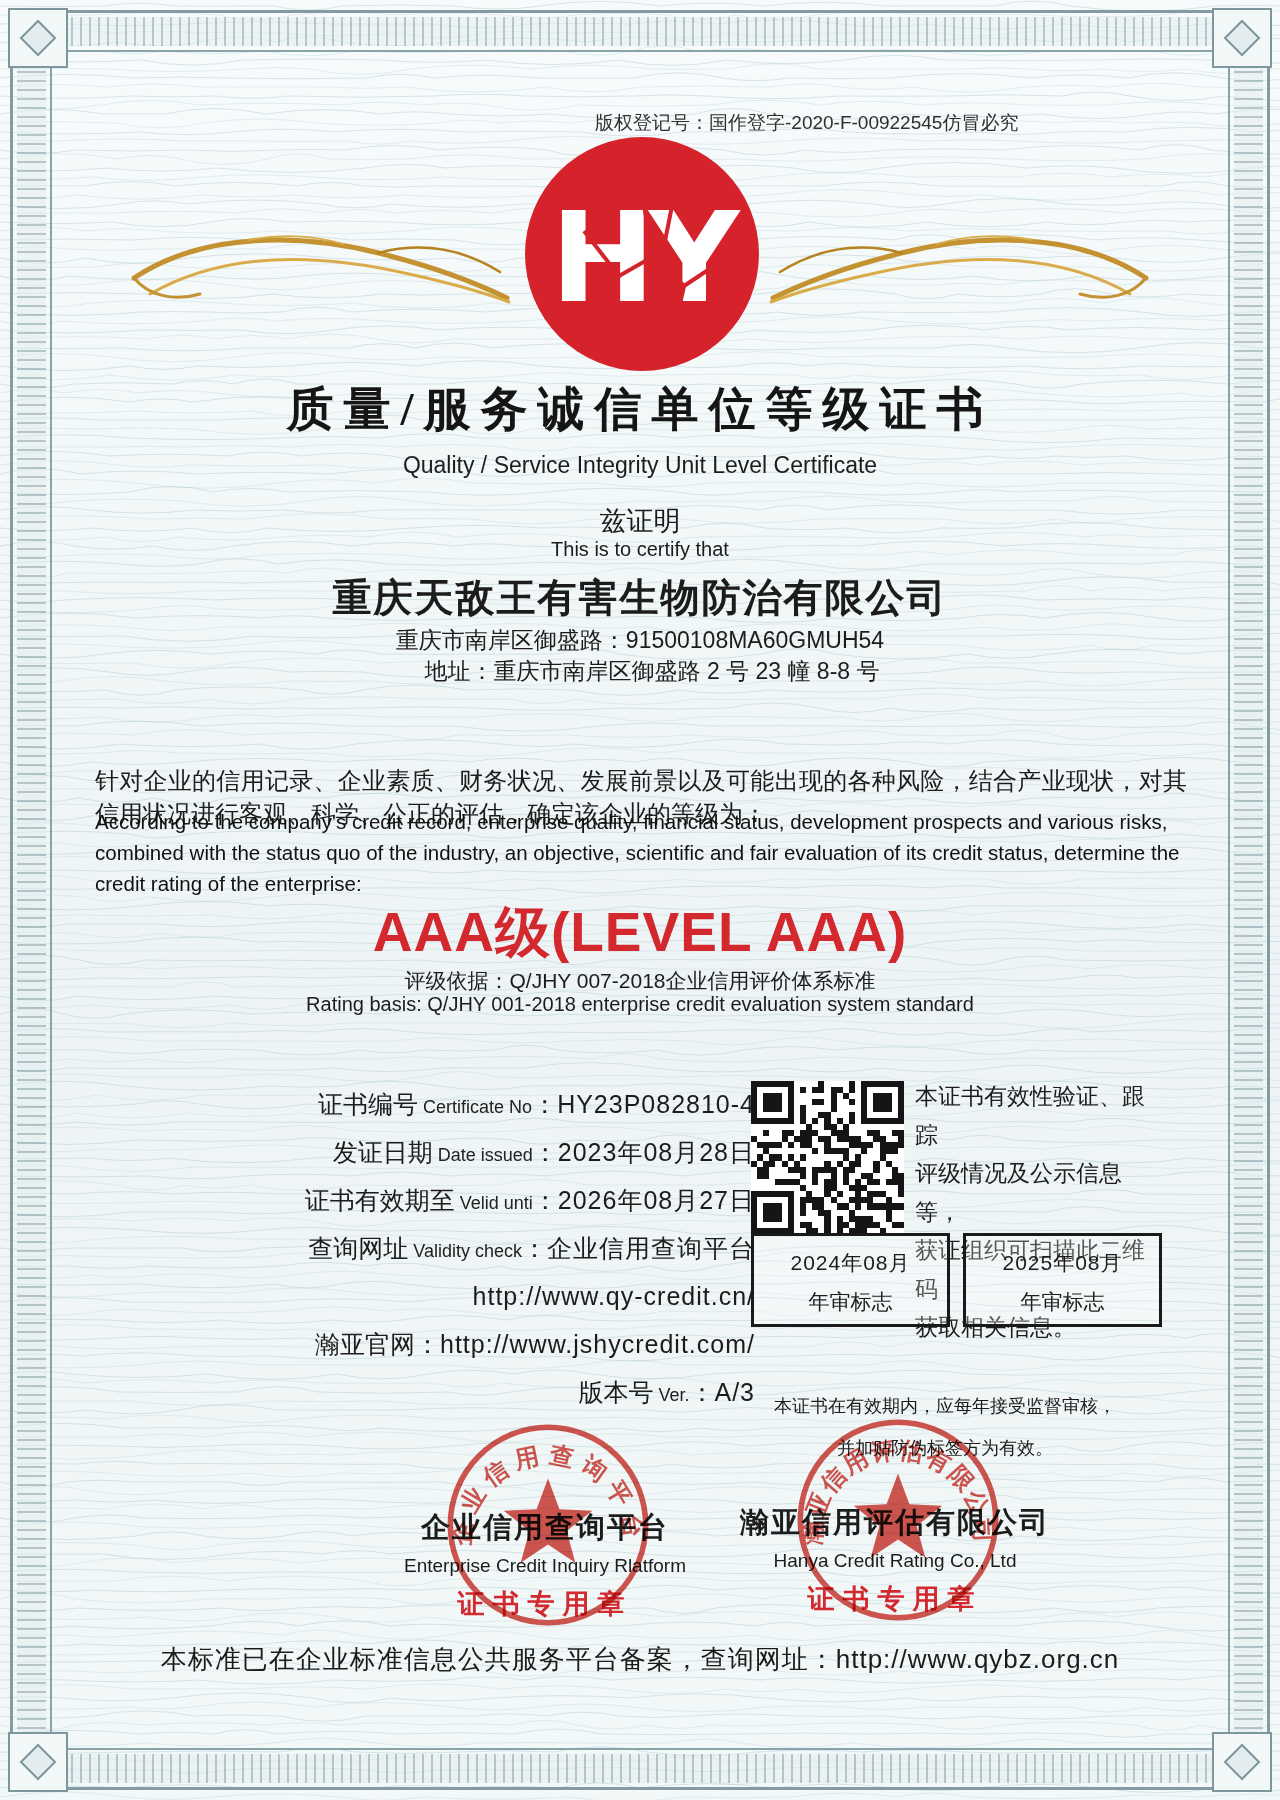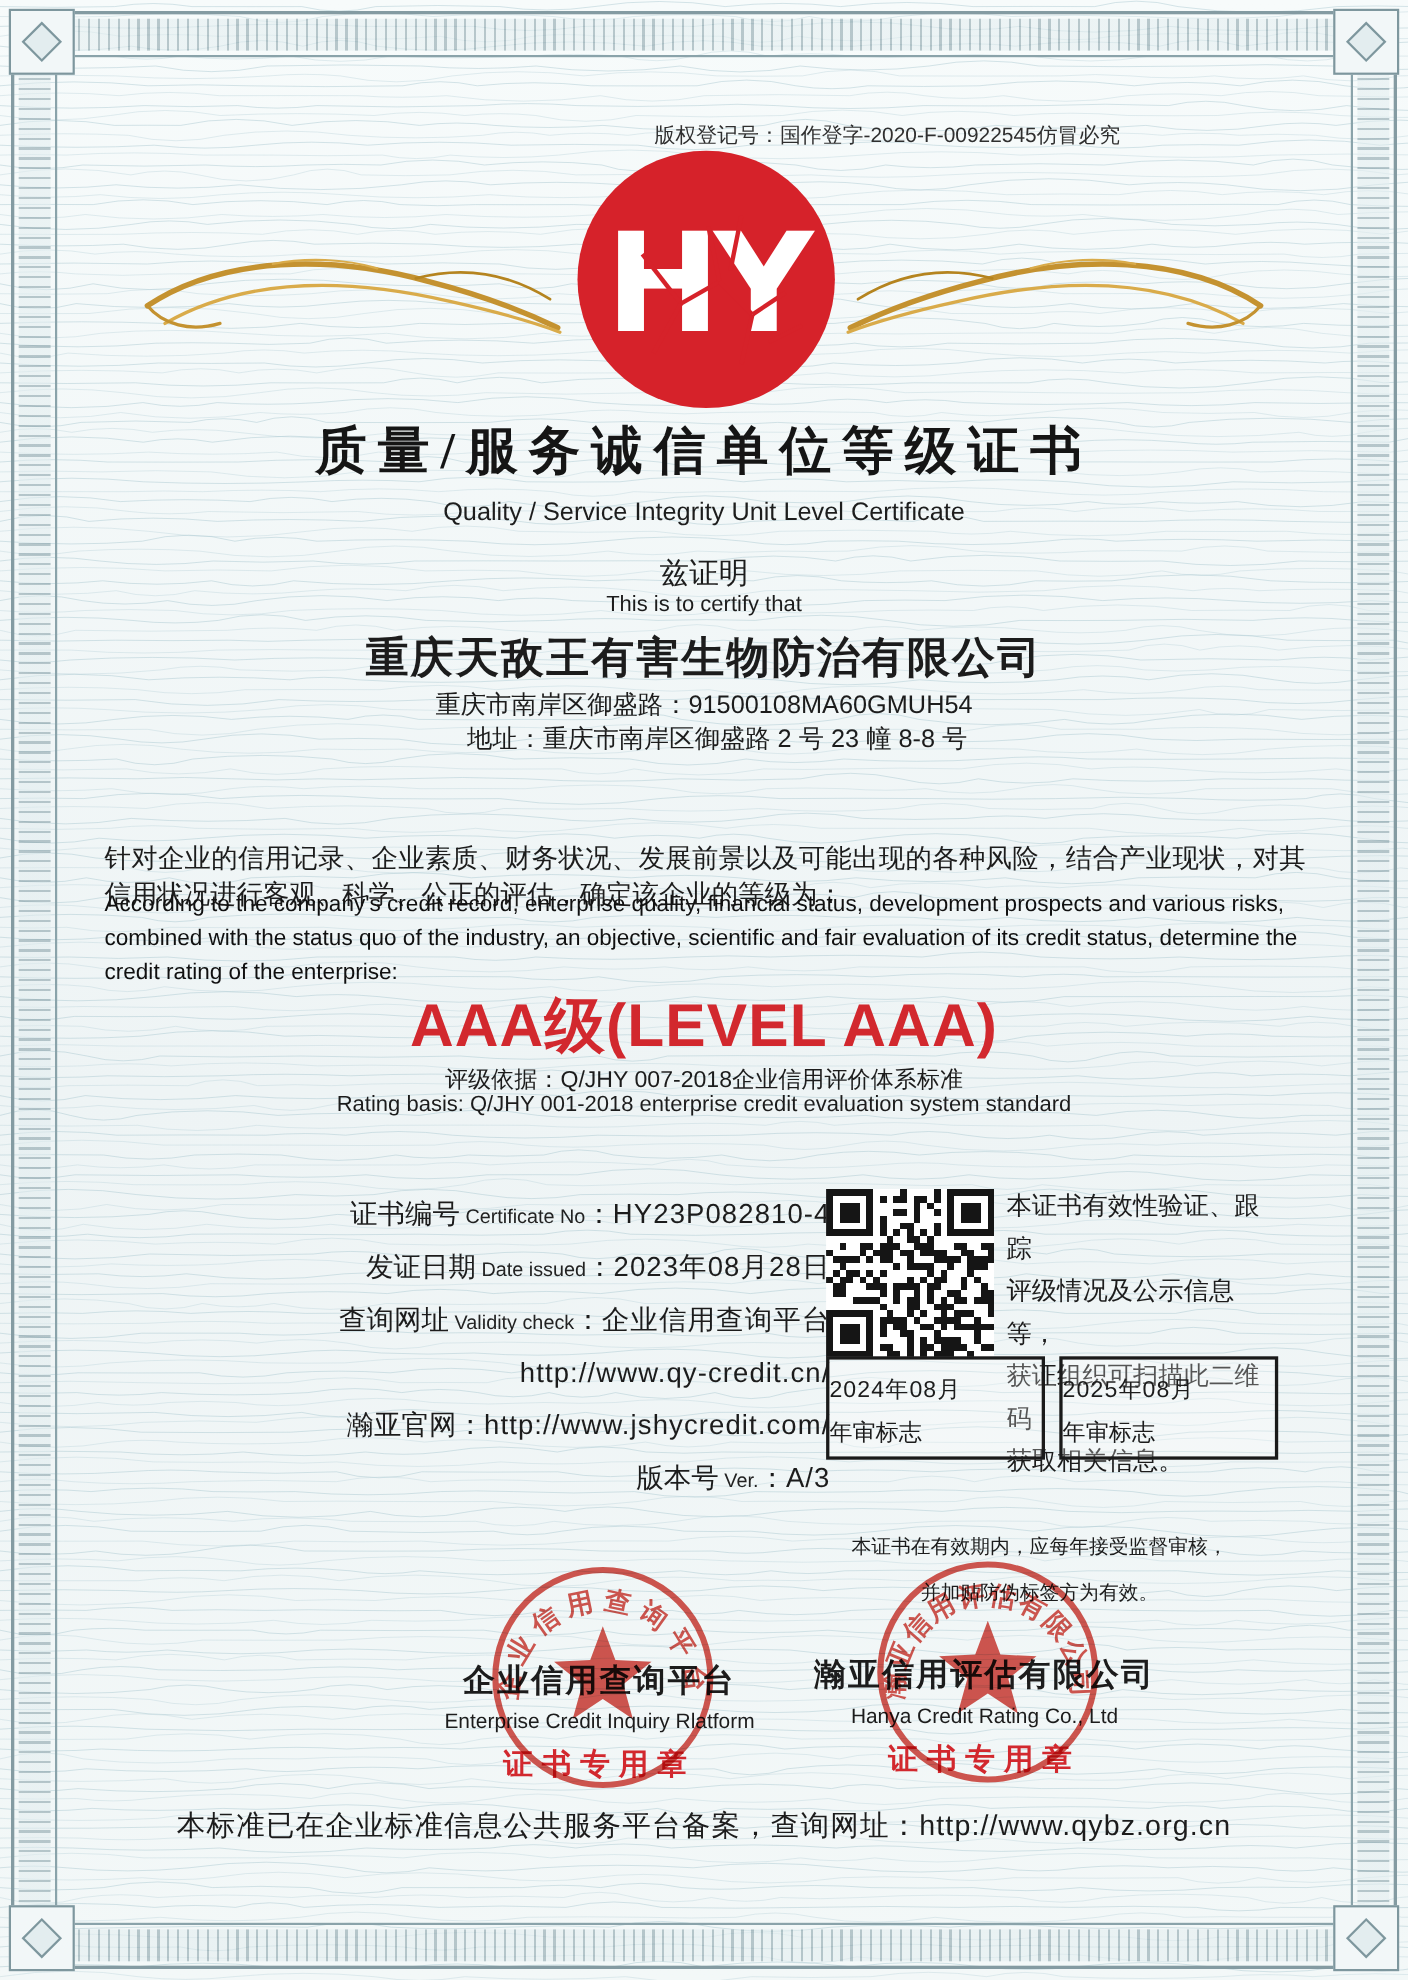--- a/index.html
+++ b/index.html
@@ -40,21 +40,21 @@
   #basis-cn{top:967px;font-size:21px;}
   #basis-en{top:993px;font-size:20px;}
   #details{left:105px;top:1082px;width:650px;}
   .d-row{line-height:44px;white-space:nowrap;text-align:right;}
   .d-cn{font-size:25px;}  .d-en{font-size:18px;color:#222;}
   .d-sep{font-size:25px;} .d-val{font-size:25px;letter-spacing:1px;}
   #qr{left:751px;top:1081px;width:153px;height:153px;}
   #qr-caption{left:915px;top:1077px;width:252px;font-size:23px;line-height:38.5px;}
   #review-boxes{left:751px;top:1233px;width:412px;display:flex;gap:13px;}
   .review-box{width:199px;height:94px;border:3px solid #1a1a1a;box-sizing:border-box;
-              padding-top:13px;font-size:21px;background:rgba(255,255,255,.25);}
+              text-align:center;padding-top:13px;font-size:21px;background:rgba(255,255,255,.25);}
   .rb-month{margin-bottom:11px;letter-spacing:1px;}
   #notes{left:723px;top:1345px;width:444px;text-align:center;font-size:18px;line-height:42px;margin-top:40px;}
   .org-block{width:400px;text-align:center;}
   #org-left{left:345px;top:1508px;} #org-right{left:695px;top:1503px;}
   .org-cn{font-size:29px;font-weight:bold;letter-spacing:2px;}
   .org-en{font-size:19px;margin-top:7px;}
   .org-seal{font-size:27px;color:#d2282e;font-weight:bold;letter-spacing:8px;margin-top:9px;}
   .stamp{width:214px;height:214px;opacity:.83;mix-blend-mode:multiply;z-index:6;}
   #stamp-left{left:441px;top:1418px;} #stamp-right{left:791px;top:1413px;}
   #footer{top:1642px;font-size:26px;font-weight:normal;letter-spacing:1px;}
@@ -326,20 +326,21 @@
 
   <div id="para-cn" class="abs content">针对企业的信用记录、企业素质、财务状况、发展前景以及可能出现的各种风险，结合产业现状，对其信用状况进行客观、科学、公正的评估，确定该企业的等级为：</div>
   <div id="para-en" class="abs content">According to the company's credit record, enterprise quality, financial status, development prospects and various risks, combined with the status quo of the industry, an objective, scientific and fair evaluation of its credit status, determine the credit rating of the enterprise:</div>
   <div id="rating" class="abs centered content">AAA级(LEVEL AAA)</div>
   <div id="basis-cn" class="abs centered content">评级依据：Q/JHY 007-2018企业信用评价体系标准</div>
   <div id="basis-en" class="abs centered content">Rating basis: Q/JHY 001-2018 enterprise credit evaluation system standard</div>
 
   <div id="details" class="abs content">
       <div class="d-row"><span class="d-cn">证书编号</span><span class="d-en"> Certificate No</span><span class="d-sep">：</span><span class="d-val">HY23P082810-4</span></div>
       <div class="d-row"><span class="d-cn">发证日期</span><span class="d-en"> Date issued</span><span class="d-sep">：</span><span class="d-val">2023年08月28日</span></div>
+      <div class="d-row"><span class="d-cn">证书有效期至</span><span class="d-en"> Velid unti</span><span class="d-sep">：</span><span class="d-val">2026年08月27日</span></div>
       <div class="d-row"><span class="d-cn">查询网址</span><span class="d-en"> Validity check</span><span class="d-sep">：</span><span class="d-val">企业信用查询平台</span></div>
       <div class="d-row"><span class="d-val">http://www.qy-credit.cn/</span></div>
       <div class="d-row"><span class="d-cn">瀚亚官网</span><span class="d-sep">：</span><span class="d-val">http://www.jshycredit.com/</span></div>
       <div class="d-row"><span class="d-cn">版本号</span><span class="d-en"> Ver.</span><span class="d-sep">：</span><span class="d-val">A/3</span></div>
     </div>
 
   <svg id="qr" class="abs content" viewBox="0 0 25 25" shape-rendering="crispEdges">
       <rect x="0" y="0" width="25" height="25" fill="#ffffff"></rect>
       <rect x="0" y="0" width="1" height="1" fill="#151515"></rect>
       <rect x="1" y="0" width="1" height="1" fill="#151515"></rect>

